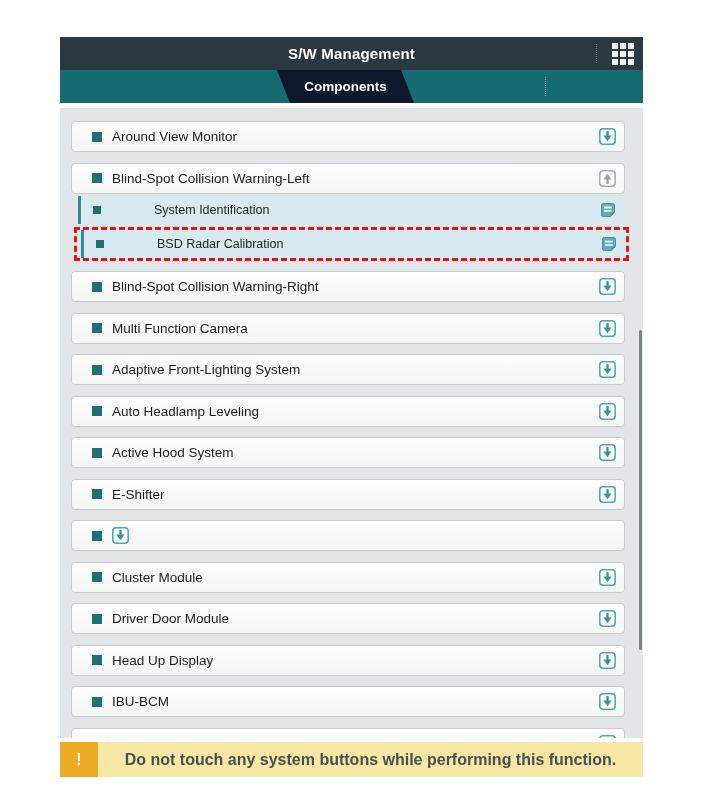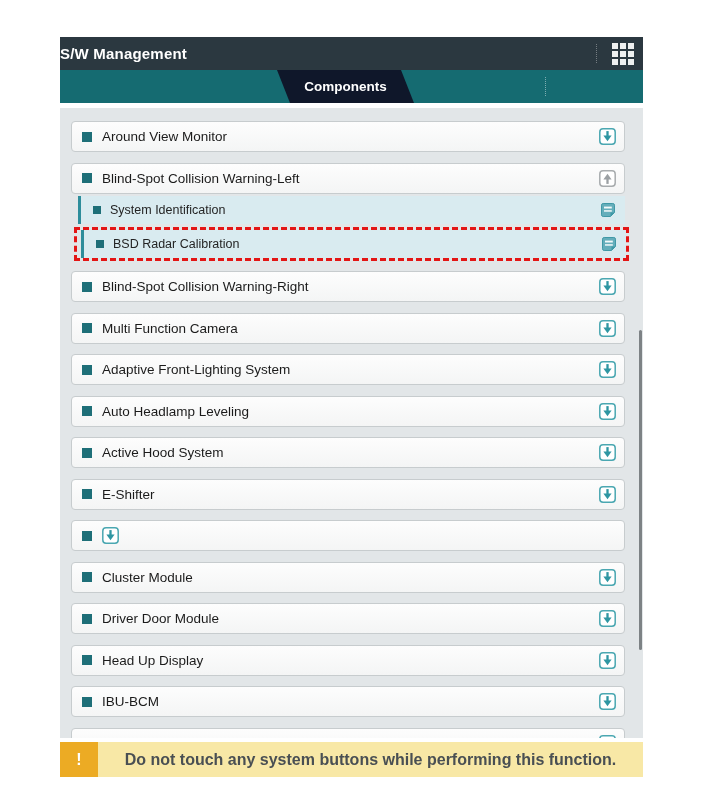--- a/index.html
+++ b/index.html
@@ -7,21 +7,21 @@
     width:701px;height:809px;background:#ffffff;position:relative;
     font-family:"Liberation Sans", sans-serif;
     -webkit-font-smoothing:antialiased;
   }
   .app{position:absolute;left:60px;top:37px;width:583px;height:740px;}
 
   
   .header{position:relative;height:33px;background:#2b3840;}
   .header-title{
     position:absolute;left:0;right:0;top:0;height:33px;line-height:33px;
-    text-align:left;color:#ffffff;font-weight:bold;font-size:15px;letter-spacing:.2px;
+    text-align:center;color:#ffffff;font-weight:bold;font-size:15px;letter-spacing:.2px;
   }
   .header-sep{position:absolute;right:46px;top:7px;height:19px;border-left:1px dotted rgba(255,255,255,.35);}
   .grid-icon{
     position:absolute;right:9px;top:50%;transform:translateY(-50%);
     width:22px;height:22px;display:grid;grid-template-columns:repeat(3,6px);
     grid-template-rows:repeat(3,6px);gap:2px;cursor:pointer;
   }
   .grid-icon span{background:#eef0f0;display:block;}
 
   
@@ -50,30 +50,30 @@
     position:absolute;top:66px;left:0;width:583px;height:635px;
     background:#e2e6e8;border-top:5px solid #ffffff;box-sizing:border-box;
     overflow:hidden;
   }
   .list{padding:13px 18px 0 11px;}
   .sys-item{margin-bottom:10.5px;}
   .sys-row{
     position:relative;height:31px;box-sizing:border-box;
     background:linear-gradient(#fdfdfd,#f4f5f5);
     border:1px solid #c7ccce;border-radius:4px;
-    display:flex;align-items:center;padding:0 8px 0 10px;cursor:pointer;
+    display:flex;align-items:center;padding:0 8px 0 20px;cursor:pointer;
   }
   .bullet{width:10px;height:10px;background:#1e6f78;margin-right:10px;flex:none;}
   .row-label{flex:1;font-size:13.5px;color:#1b1b1b;white-space:nowrap;overflow:hidden;}
   .icon-wrap{flex:none;display:flex;align-items:center;}
 
   .sub-row{
     height:28px;box-sizing:border-box;margin:2px 0 0 7px;
     background:#d9ebf0;border-left:3px solid #2d8d9b;
-    display:flex;align-items:center;padding:0 9px 0 12px;cursor:pointer;
+    display:flex;align-items:center;padding:0 9px 0 12px;cursor:pointer;gap:44px;
   }
   .sub-bullet{width:8px;height:8px;background:#1e6f78;margin-right:9px;flex:none;}
   .sub-label{flex:1;font-size:12.5px;color:#242424;white-space:nowrap;}
   .dashed-wrap{
     border:3px dashed #e31515;margin:3px -4px 0 3px;
   }
   .dashed-wrap .sub-row{margin:0 0 0 4px;border-left-width:3px;}
 
   .scroll-thumb{
     position:absolute;right:1px;top:222px;width:3px;height:320px;

